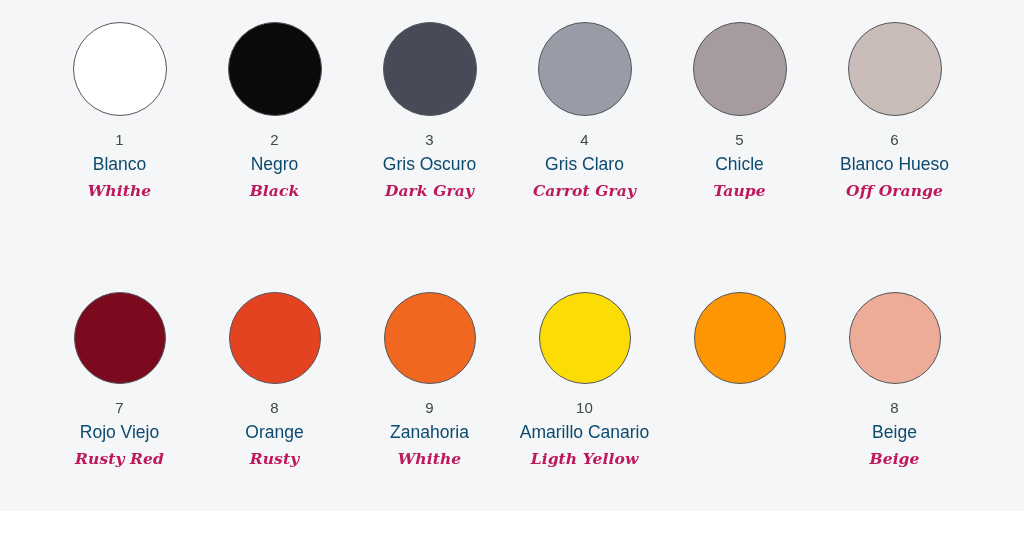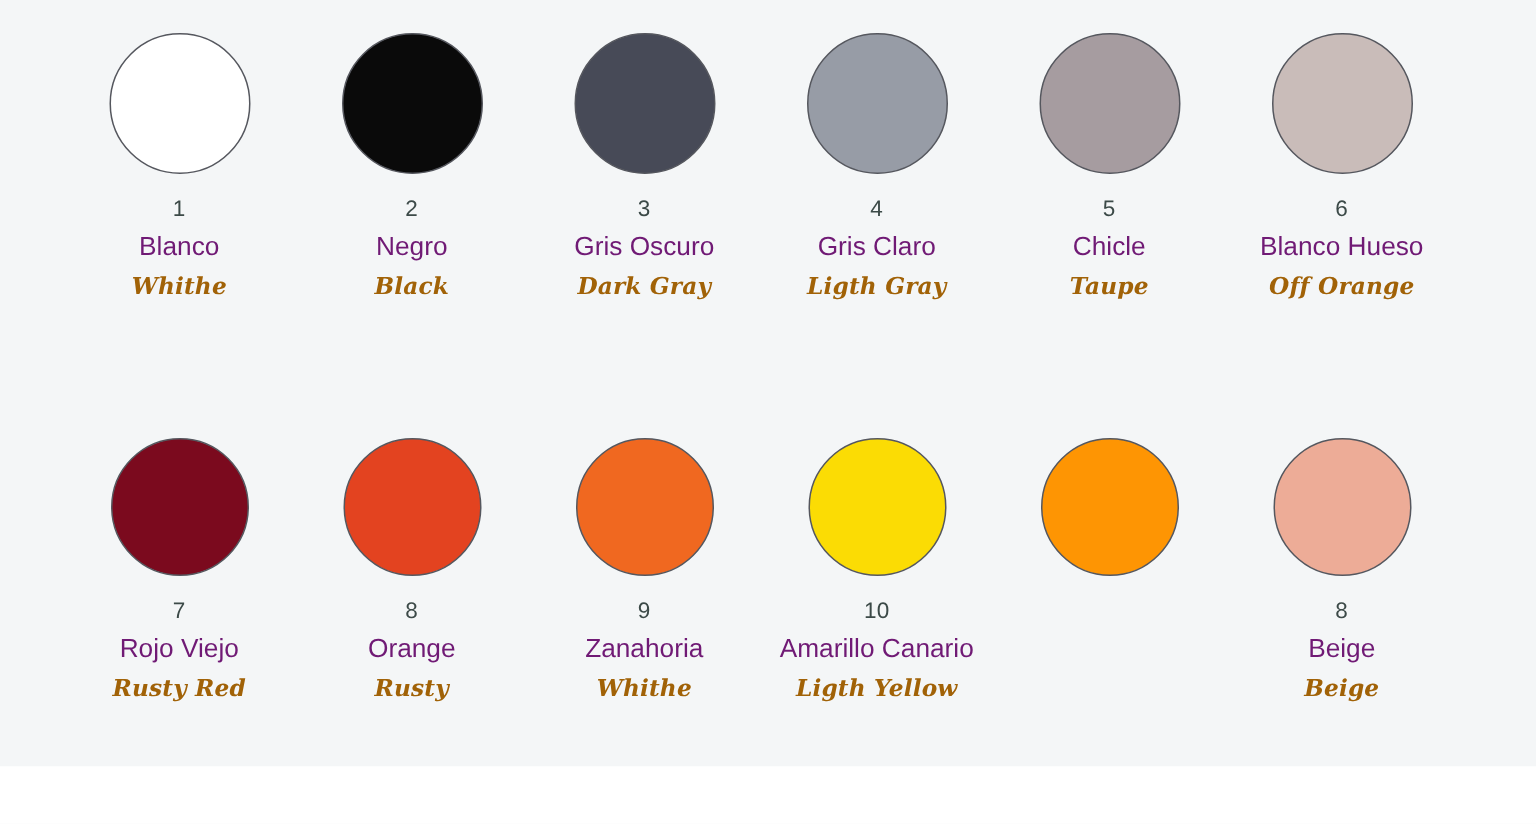--- a/index.html
+++ b/index.html
@@ -89,32 +89,32 @@
     font-weight: 400;
     letter-spacing: 0.2px;
     color: #3c4a48;
     display: block;
   }
 
   .swatch-name-es {
     font-family: "Liberation Sans", sans-serif;
     font-size: 17.5px;
     font-weight: 400;
-    color: #701a75;
+    color: #0c4a6e;
     display: block;
     margin-top: 9px;
     white-space: nowrap;
   }
 
   .swatch-name-en {
     font-family: "DejaVu Serif", "Liberation Serif", serif;
     font-style: italic;
     font-weight: 700;
     font-size: 15.5px;
-    color: #a16207;
+    color: #be185d;
     display: block;
     margin-top: 9px;
     white-space: nowrap;
     letter-spacing: 0.1px;
   }
 </style>
 </head>
 <body>
 
 <div class="palette-panel">
@@ -142,21 +142,21 @@
         <span class="swatch-number">3</span>
         <span class="swatch-name-es">Gris Oscuro</span>
         <span class="swatch-name-en">Dark Gray</span>
       </div>
     </div>
     <div class="swatch-cell">
       <div class="swatch-circle" style="background-color: rgb(151, 156, 166);"></div>
       <div class="swatch-labels">
         <span class="swatch-number">4</span>
         <span class="swatch-name-es">Gris Claro</span>
-        <span class="swatch-name-en">Ligth Gray</span>
+        <span class="swatch-name-en">Carrot Gray</span>
       </div>
     </div>
     <div class="swatch-cell">
       <div class="swatch-circle" style="background-color: rgb(166, 156, 160);"></div>
       <div class="swatch-labels">
         <span class="swatch-number">5</span>
         <span class="swatch-name-es">Chicle</span>
         <span class="swatch-name-en">Taupe</span>
       </div>
     </div>

